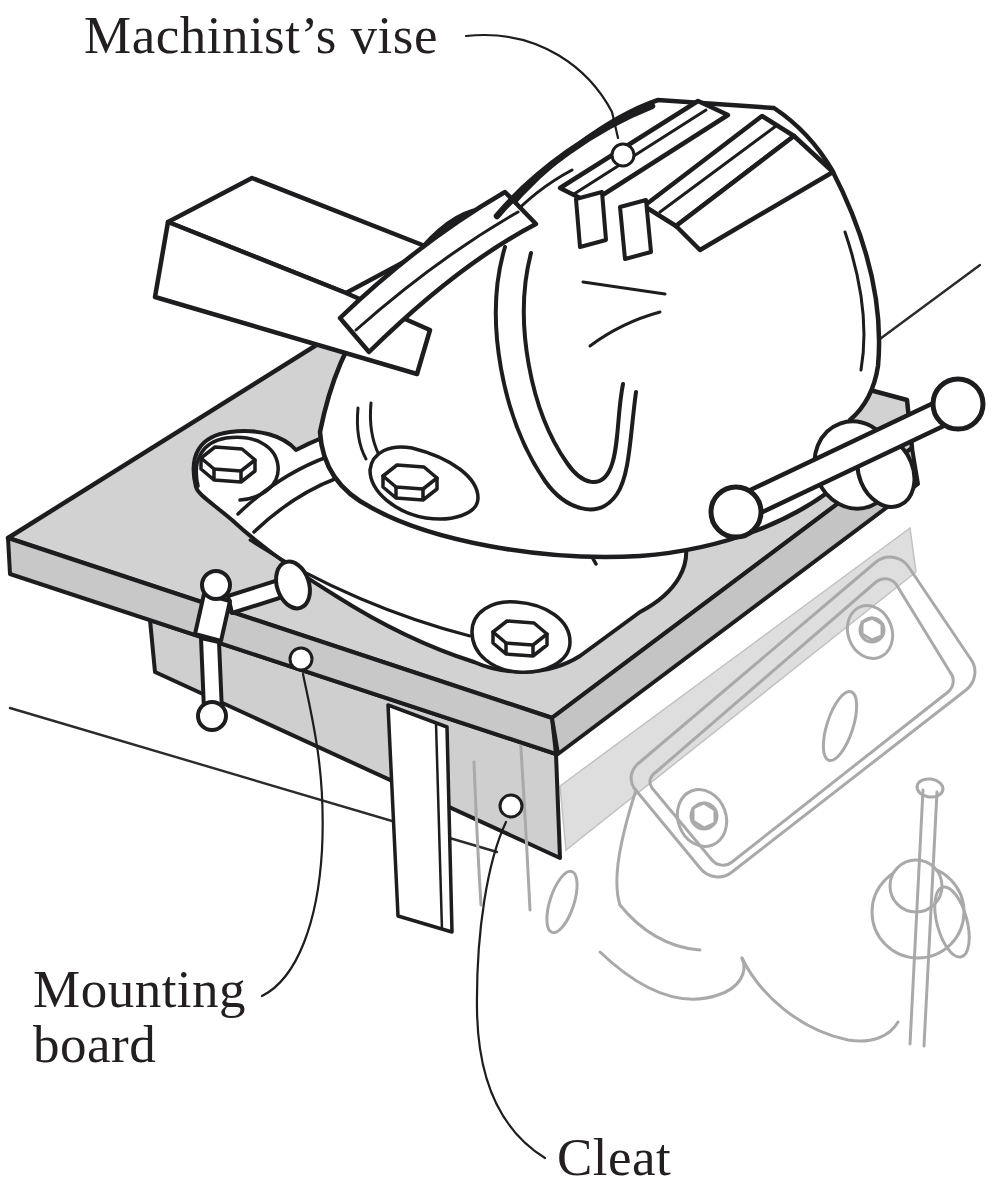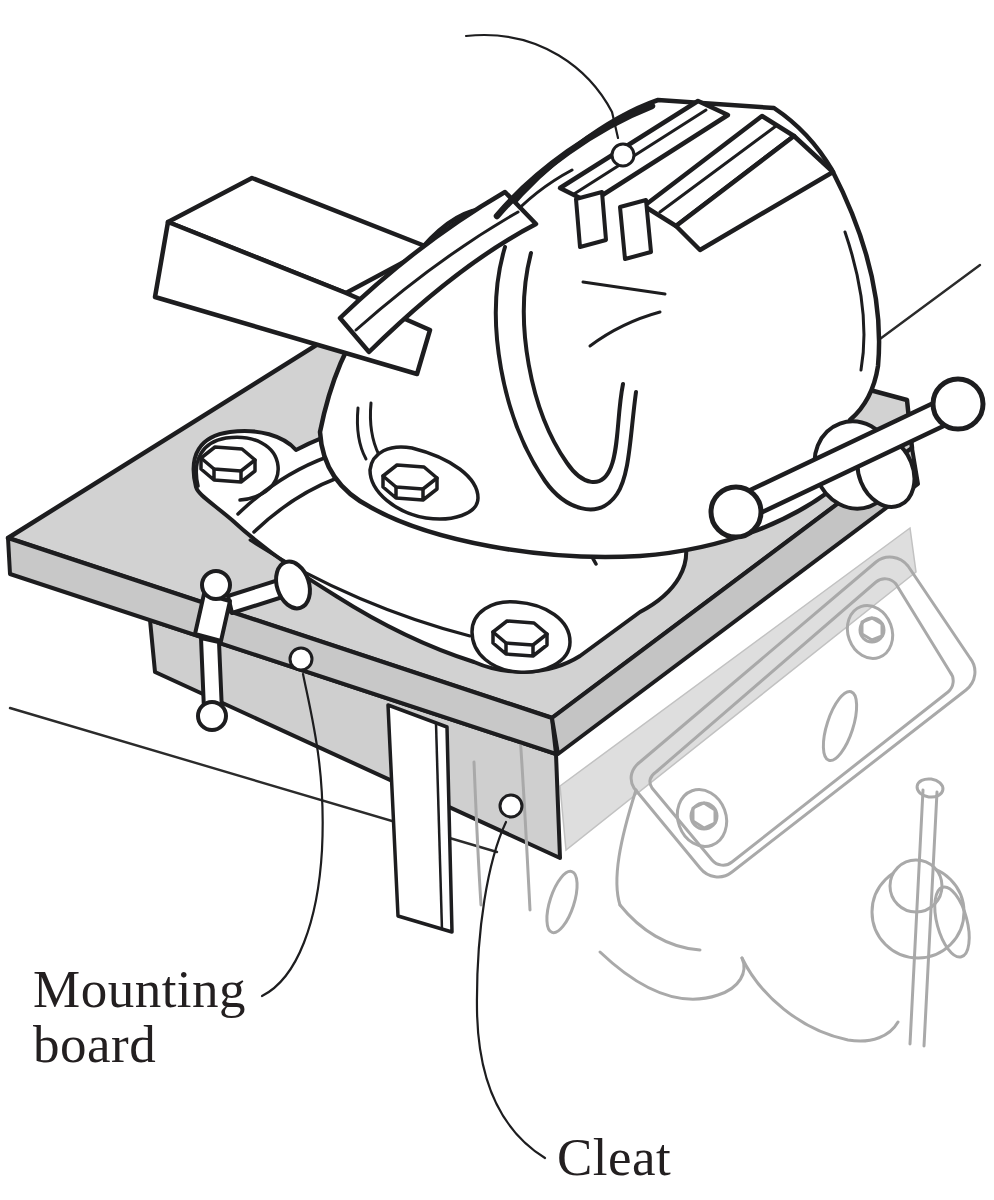--- a/index.html
+++ b/index.html
@@ -158,20 +158,21 @@
   <g stroke="#1d1d1f" stroke-width="2.2" fill="none" stroke-linecap="round">
     <path d="M466,36 C540,28 590,70 612,112 L618,138"></path>
     <circle cx="623" cy="155" r="11" fill="#ffffff" stroke-width="3"></circle>
     <path d="M262,996 C298,978 318,920 322,850 C326,770 312,718 303,674"></path>
     <circle cx="301" cy="659" r="11" fill="#ffffff" stroke-width="3"></circle>
     <path d="M545,1158 C500,1130 478,1080 477,1010 C476,930 488,860 506,822"></path>
     <circle cx="511" cy="806" r="11" fill="#ffffff" stroke-width="3"></circle>
   </g>
 </svg>
 
+  <div class="fig-label" id="label-machinists-vise">Machinist’s vise</div>
 
   <div class="fig-label" id="label-cleat">Cleat</div>
 
   <div class="fig-label" id="label-mounting-board">
     <div>Mounting</div>
     <div>board</div>
   </div>
 </div>
 
 </body></html>

